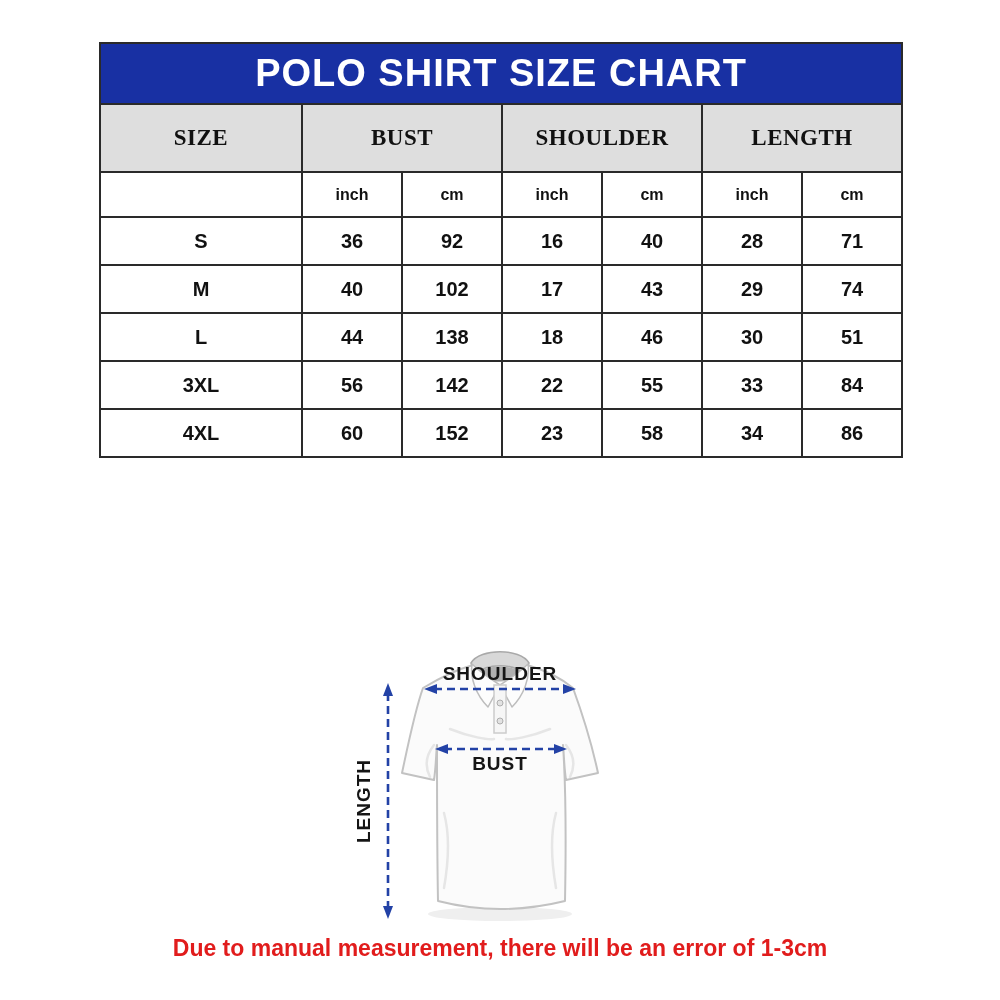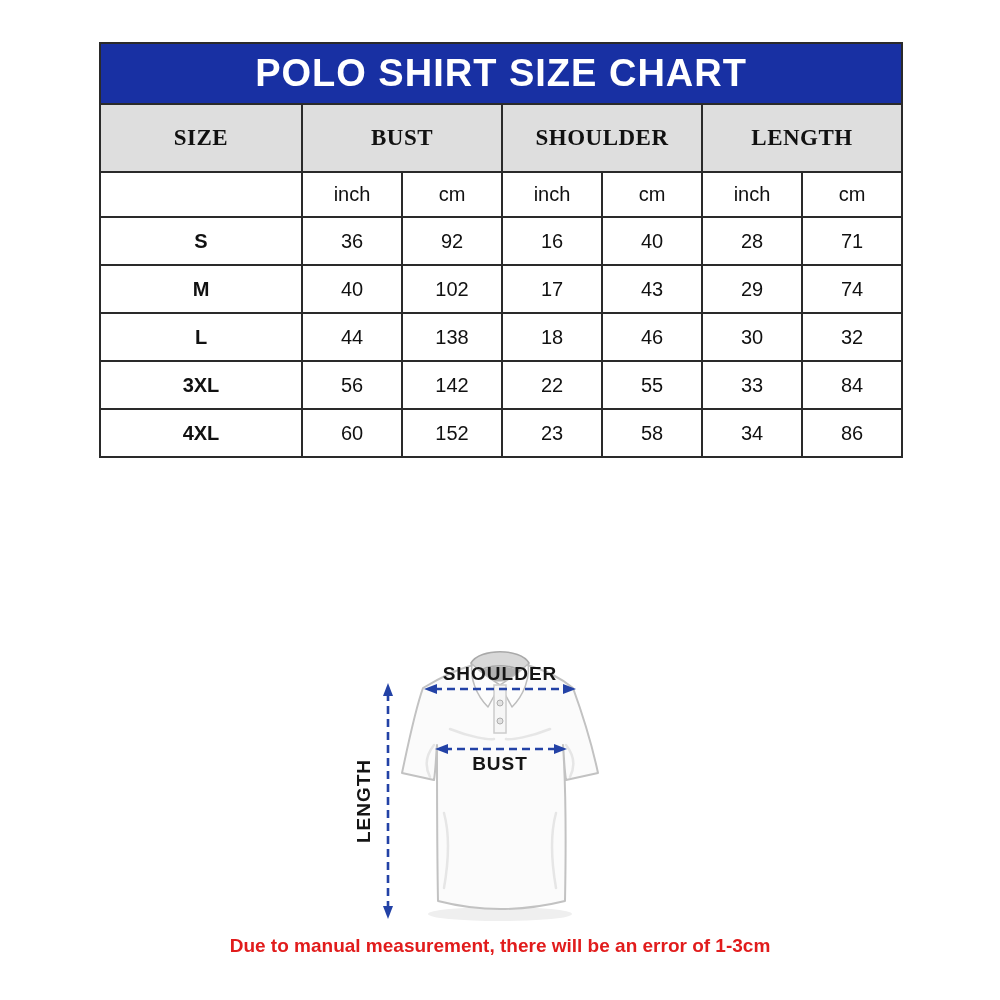--- a/index.html
+++ b/index.html
@@ -41,28 +41,28 @@
   .head-row td {
     background: var(--header_gray, #dedede);
     height: 66px;
     font-size: 23px;
     font-weight: 700;
     letter-spacing: 0.5px;
     font-family: Liberation Serif, serif;
   }
   .unit-row td {
     height: 43px;
-    font-size: 20px;
-    font-weight: 400;
+    font-size: 16px;
+    font-weight: 700;
     background: #ffffff;
   }
   .data-row td {
     height: 46px;
     font-size: 20px;
-    font-weight: 400;
+    font-weight: 700;
     background: #ffffff;
   }
   .data-row td.size-cell { font-weight: 700; }
 
   
   .diagram-wrap {
     position: absolute;
     left: 340px;
     top: 633px;
     width: 320px;
@@ -86,21 +86,21 @@
     letter-spacing: 1px;
   }
 
   
   .footnote {
     position: absolute;
     left: 0;
     top: 935px;
     width: 1000px;
     text-align: center;
-    font-size: 19px;
+    font-size: 23px;
     font-weight: 700;
     color: var(--note_red, #e11c1c);
   }
 </style>
 </head>
 <body>
 
 <div class="canvas">
 
   <table class="size-chart">
@@ -151,21 +151,21 @@
         <td>29</td>
         <td>74</td>
       </tr>
       <tr class="data-row">
         <td class="size-cell">L</td>
         <td>44</td>
         <td>138</td>
         <td>18</td>
         <td>46</td>
         <td>30</td>
-        <td>32</td>
+        <td>51</td>
       </tr>
       <tr class="data-row">
         <td class="size-cell">3XL</td>
         <td>56</td>
         <td>142</td>
         <td>22</td>
         <td>55</td>
         <td>33</td>
         <td>84</td>
       </tr>

